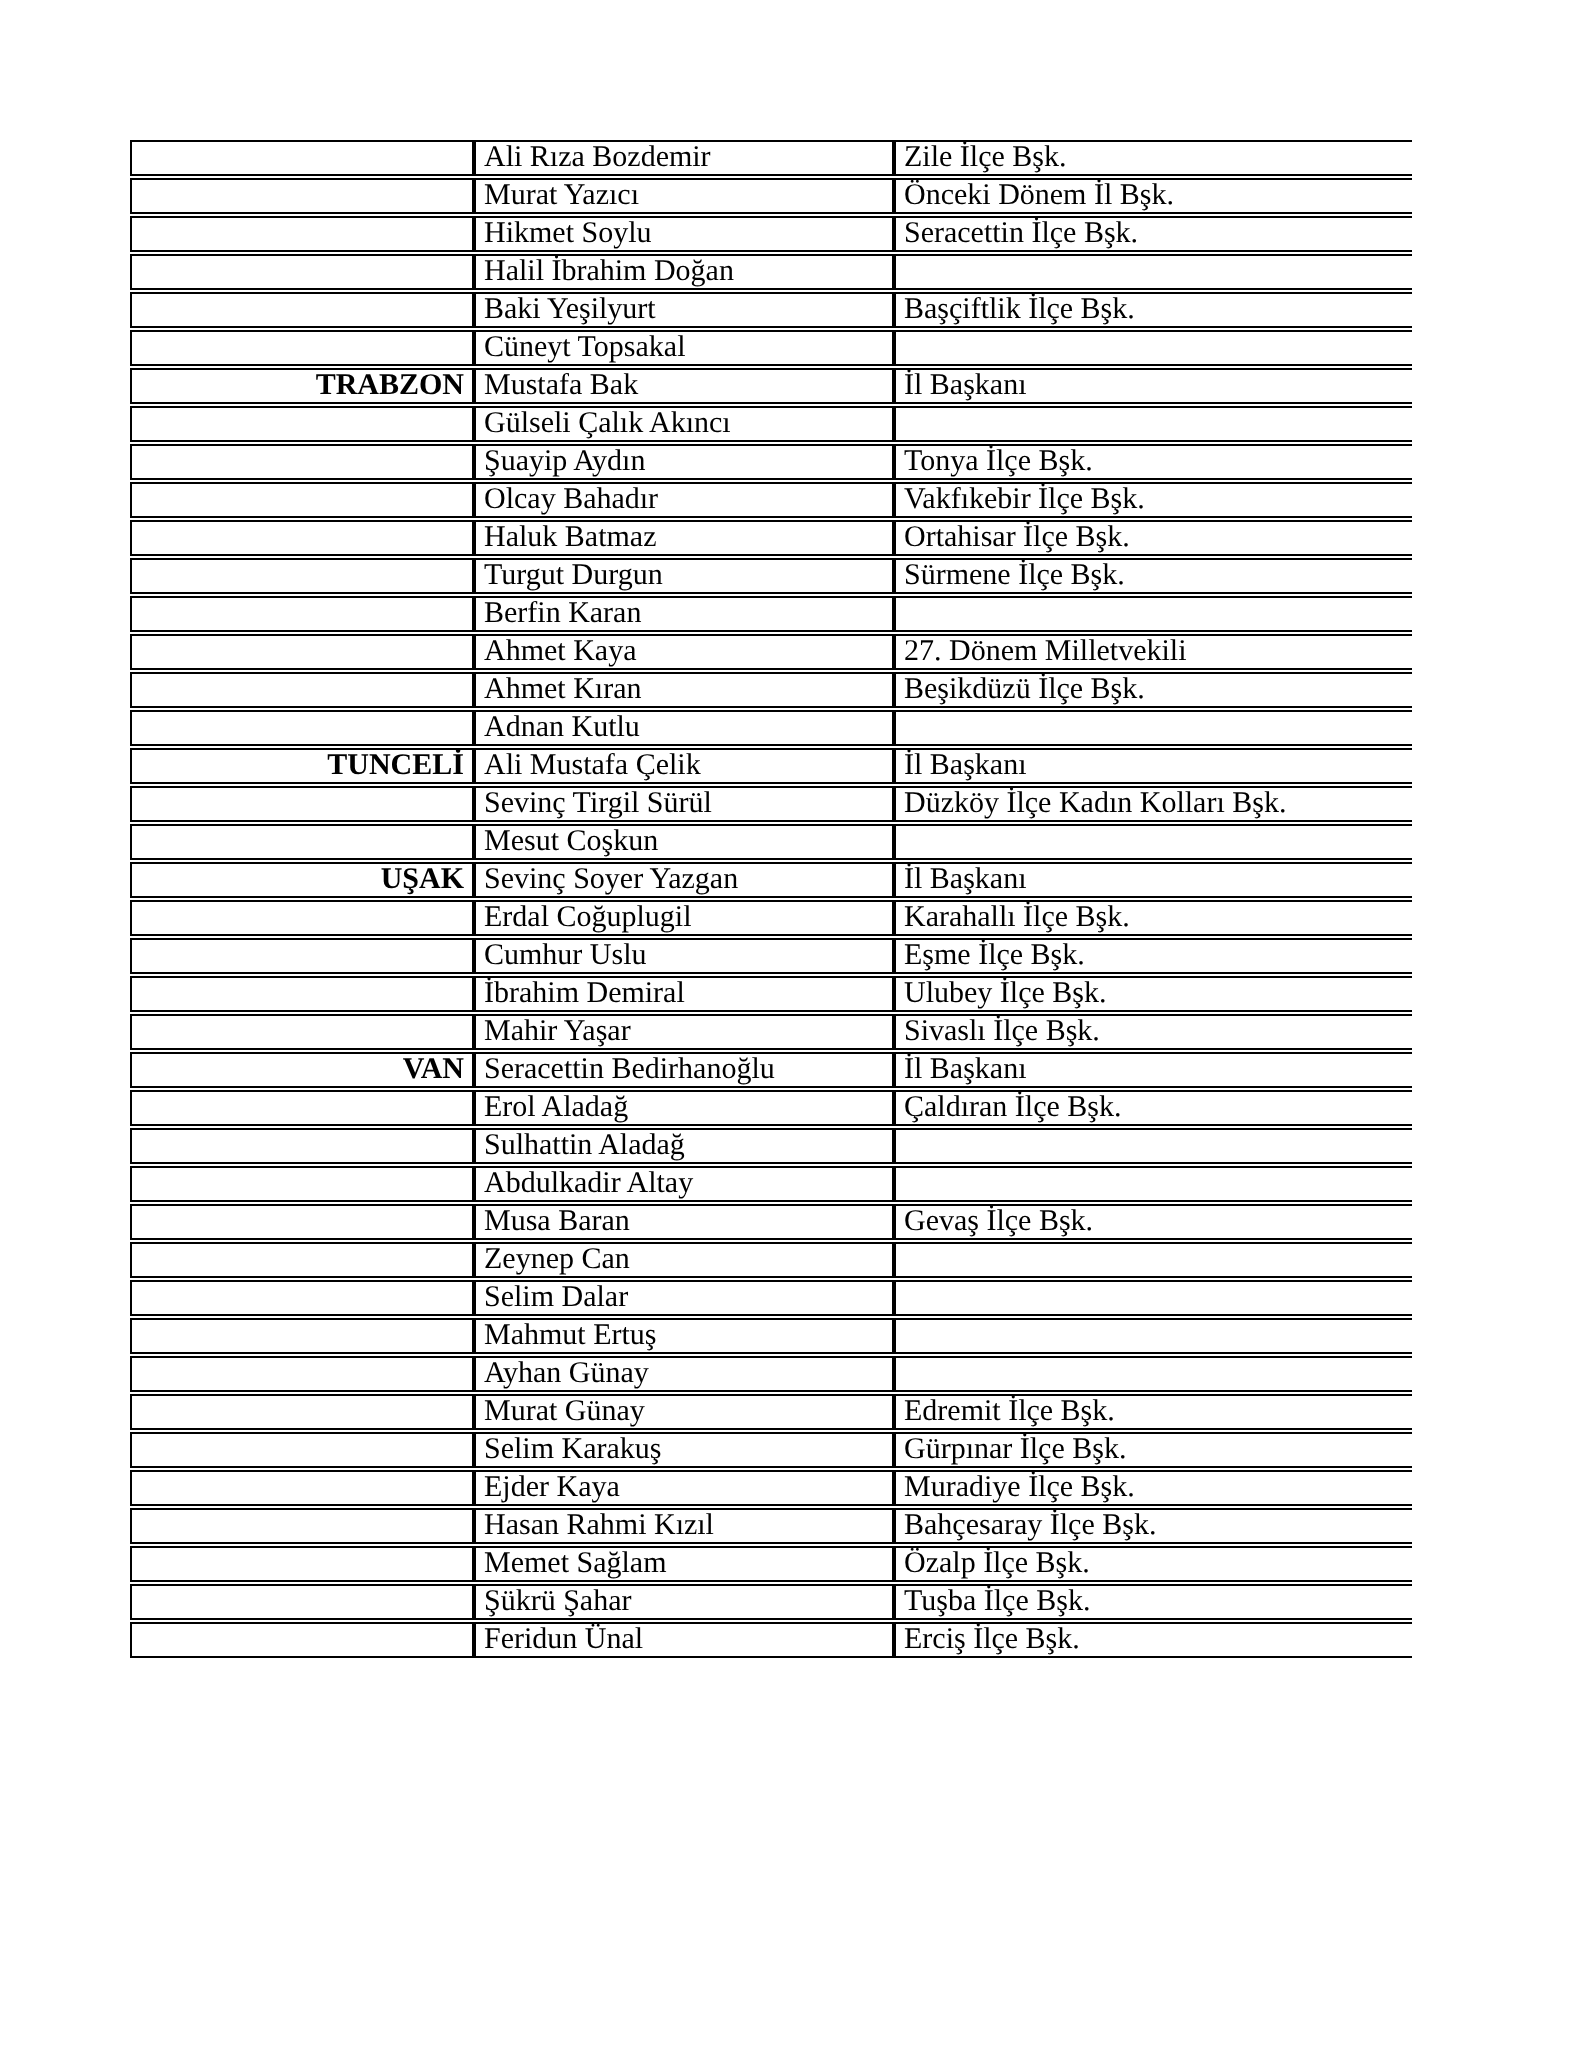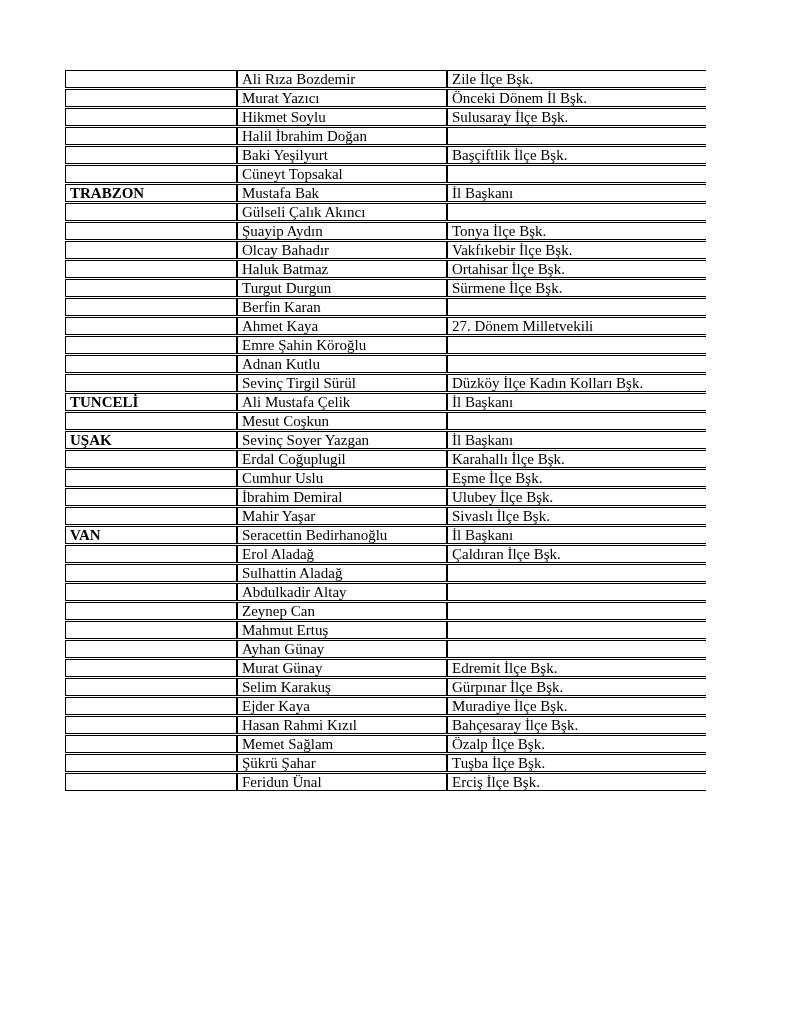--- a/index.html
+++ b/index.html
@@ -33,20 +33,21 @@
     line-height: 16px;
     padding: 0 4px;
     font-size: 15px;
     color: #000000;
     white-space: nowrap;
     overflow: hidden;
     vertical-align: middle;
   }
   td.bold {
     font-weight: bold;
+    text-align: right;
   }
 </style>
 </head>
 <body>
 
 <div class="page">
   <table class="doc-table">
     <colgroup>
       <col class="c-province">
       <col class="c-name">
@@ -59,21 +60,21 @@
     <td>Zile İlçe Bşk.</td>
   </tr>
         <tr>
     <td></td>
     <td>Murat Yazıcı</td>
     <td>Önceki Dönem İl Bşk.</td>
   </tr>
         <tr>
     <td></td>
     <td>Hikmet Soylu</td>
-    <td>Sulusaray İlçe Bşk.</td>
+    <td>Seracettin İlçe Bşk.</td>
   </tr>
         <tr>
     <td></td>
     <td>Halil İbrahim Doğan</td>
     <td></td>
   </tr>
         <tr>
     <td></td>
     <td>Baki Yeşilyurt</td>
     <td>Başçiftlik İlçe Bşk.</td>
@@ -118,39 +119,39 @@
     <td>Berfin Karan</td>
     <td></td>
   </tr>
         <tr>
     <td></td>
     <td>Ahmet Kaya</td>
     <td>27. Dönem Milletvekili</td>
   </tr>
         <tr>
     <td></td>
-    <td>Emre Şahin Köroğlu</td>
-    <td></td>
+    <td>Ahmet Kıran</td>
+    <td>Beşikdüzü İlçe Bşk.</td>
   </tr>
         <tr>
     <td></td>
     <td>Adnan Kutlu</td>
     <td></td>
+  </tr>
+        <tr>
+    <td class="bold">TUNCELİ</td>
+    <td>Ali Mustafa Çelik</td>
+    <td>İl Başkanı</td>
   </tr>
         <tr>
     <td></td>
     <td>Sevinç Tirgil Sürül</td>
     <td>Düzköy İlçe Kadın Kolları Bşk.</td>
   </tr>
         <tr>
-    <td class="bold">TUNCELİ</td>
-    <td>Ali Mustafa Çelik</td>
-    <td>İl Başkanı</td>
-  </tr>
-        <tr>
     <td></td>
     <td>Mesut Coşkun</td>
     <td></td>
   </tr>
         <tr>
     <td class="bold">UŞAK</td>
     <td>Sevinç Soyer Yazgan</td>
     <td>İl Başkanı</td>
   </tr>
         <tr>
@@ -188,21 +189,31 @@
     <td>Sulhattin Aladağ</td>
     <td></td>
   </tr>
         <tr>
     <td></td>
     <td>Abdulkadir Altay</td>
     <td></td>
   </tr>
         <tr>
     <td></td>
+    <td>Musa Baran</td>
+    <td>Gevaş İlçe Bşk.</td>
+  </tr>
+        <tr>
+    <td></td>
     <td>Zeynep Can</td>
+    <td></td>
+  </tr>
+        <tr>
+    <td></td>
+    <td>Selim Dalar</td>
     <td></td>
   </tr>
         <tr>
     <td></td>
     <td>Mahmut Ertuş</td>
     <td></td>
   </tr>
         <tr>
     <td></td>
     <td>Ayhan Günay</td>

